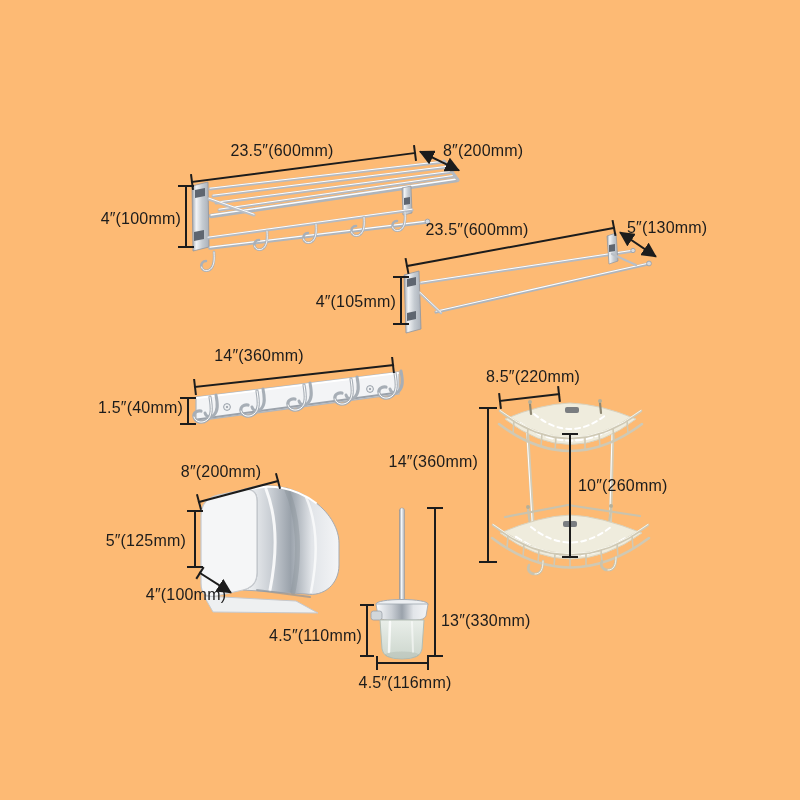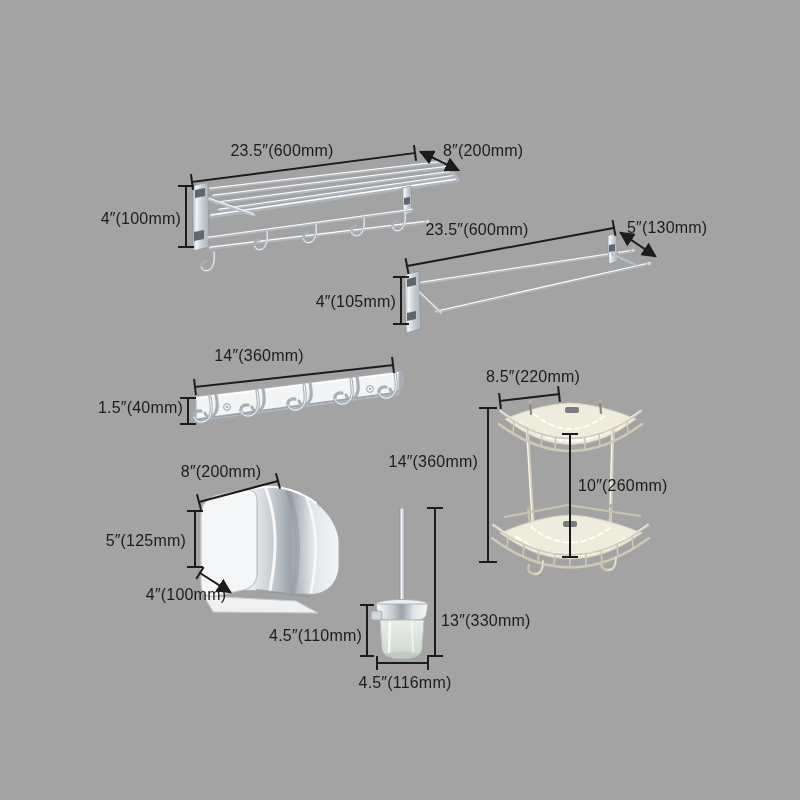--- a/index.html
+++ b/index.html
@@ -1,16 +1,16 @@
 <!DOCTYPE html>
 <html><head>
 <meta charset="utf-8">
 <style>
   html,body{margin:0;padding:0;background:#ffffff;}
-  .canvas{position:relative;width:800px;height:800px;background:#a3a3a3;overflow:hidden;}
+  .canvas{position:relative;width:800px;height:800px;background:#fdba74;overflow:hidden;}
   .lbl{font-family:"Liberation Sans", sans-serif;font-size:16px;fill:#1c1c1c;letter-spacing:.2px;}
   .dim{stroke:#1c1c1c;stroke-width:2;fill:none;stroke-linecap:square;}
   .m{fill:none;stroke-linecap:round;}
 </style>
 </head>
 <body>
 
 <div class="canvas">
 <svg width="800" height="800" viewBox="0 0 800 800" xmlns="http://www.w3.org/2000/svg">
   <defs>

